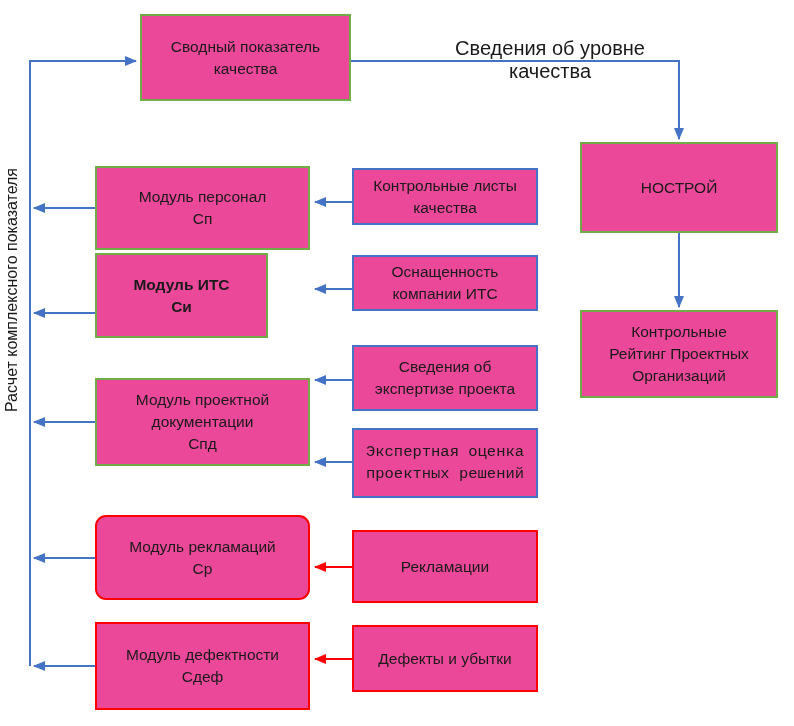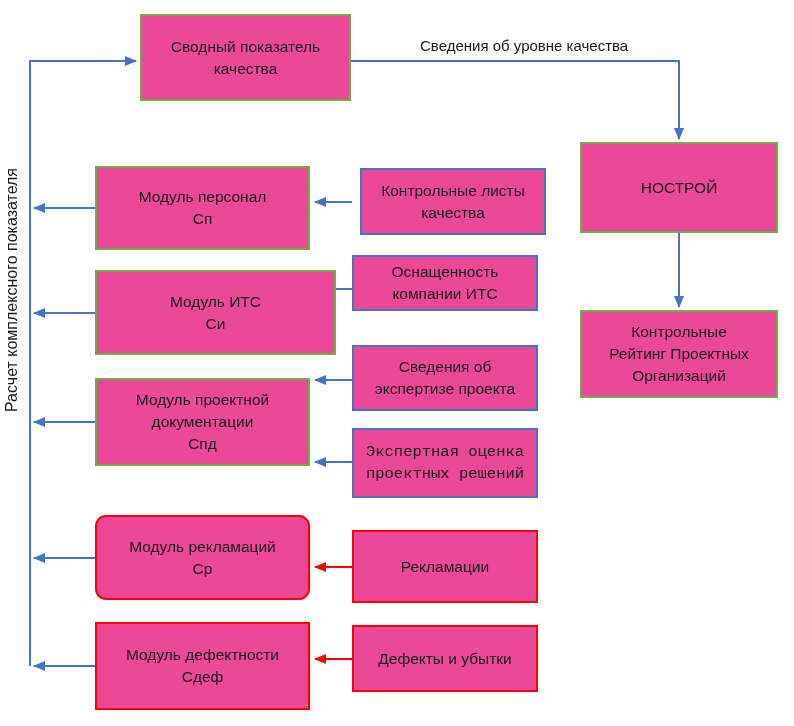--- a/index.html
+++ b/index.html
@@ -32,34 +32,34 @@
     font-size:15.5px;line-height:1.42;
     padding:4px 8px;box-sizing:border-box;
   }
   .green{border:2px solid var(--green);}
   .blue{border:2px solid var(--blue);}
   .red{border:2px solid var(--red);}
   .b-top{left:140px;top:14px;width:211px;height:87px;}
   .b-nostroy{left:580px;top:142px;width:198px;height:91px;}
   .b-rating{left:580px;top:310px;width:198px;height:88px;padding:4px 22px;}
   .b-m1{left:95px;top:166px;width:215px;height:84px;}
-  .b-m2{left:95px;top:270px;width:241px;height:85px;}
+  .b-m2{left:95px;top:253px;width:173px;height:85px;font-weight:bold;}
   .b-m3{left:95px;top:378px;width:215px;height:88px;}
   .b-m4{left:95px;top:515px;width:215px;height:85px;border-radius:11px;}
   .b-m5{left:95px;top:622px;width:215px;height:88px;}
-  .b-s1{left:352px;top:168px;width:186px;height:67px;margin-left:8px;}
+  .b-s1{left:352px;top:168px;width:186px;height:57px;}
   .b-s2{left:352px;top:255px;width:186px;height:56px;}
   .b-s3{left:352px;top:345px;width:186px;height:66px;}
   .b-s4{left:352px;top:428px;width:186px;height:70px;font-family:Liberation Mono, monospace;}
   .b-s5{left:352px;top:530px;width:186px;height:73px;}
   .b-s6{left:352px;top:625px;width:186px;height:67px;}
   .edge-label{
     position:absolute;z-index:1;
     left:420px;top:37px;width:260px;height:20px;
-    font-size:15px;
+    text-align:center;font-size:20px;
   }
   .vlabel{
     position:absolute;z-index:1;
     left:3px;top:290px;
     transform-origin:0 0;
     transform:rotate(-90deg) translateX(-50%);
     white-space:nowrap;
     font-size:16px;
   }
 </style>

